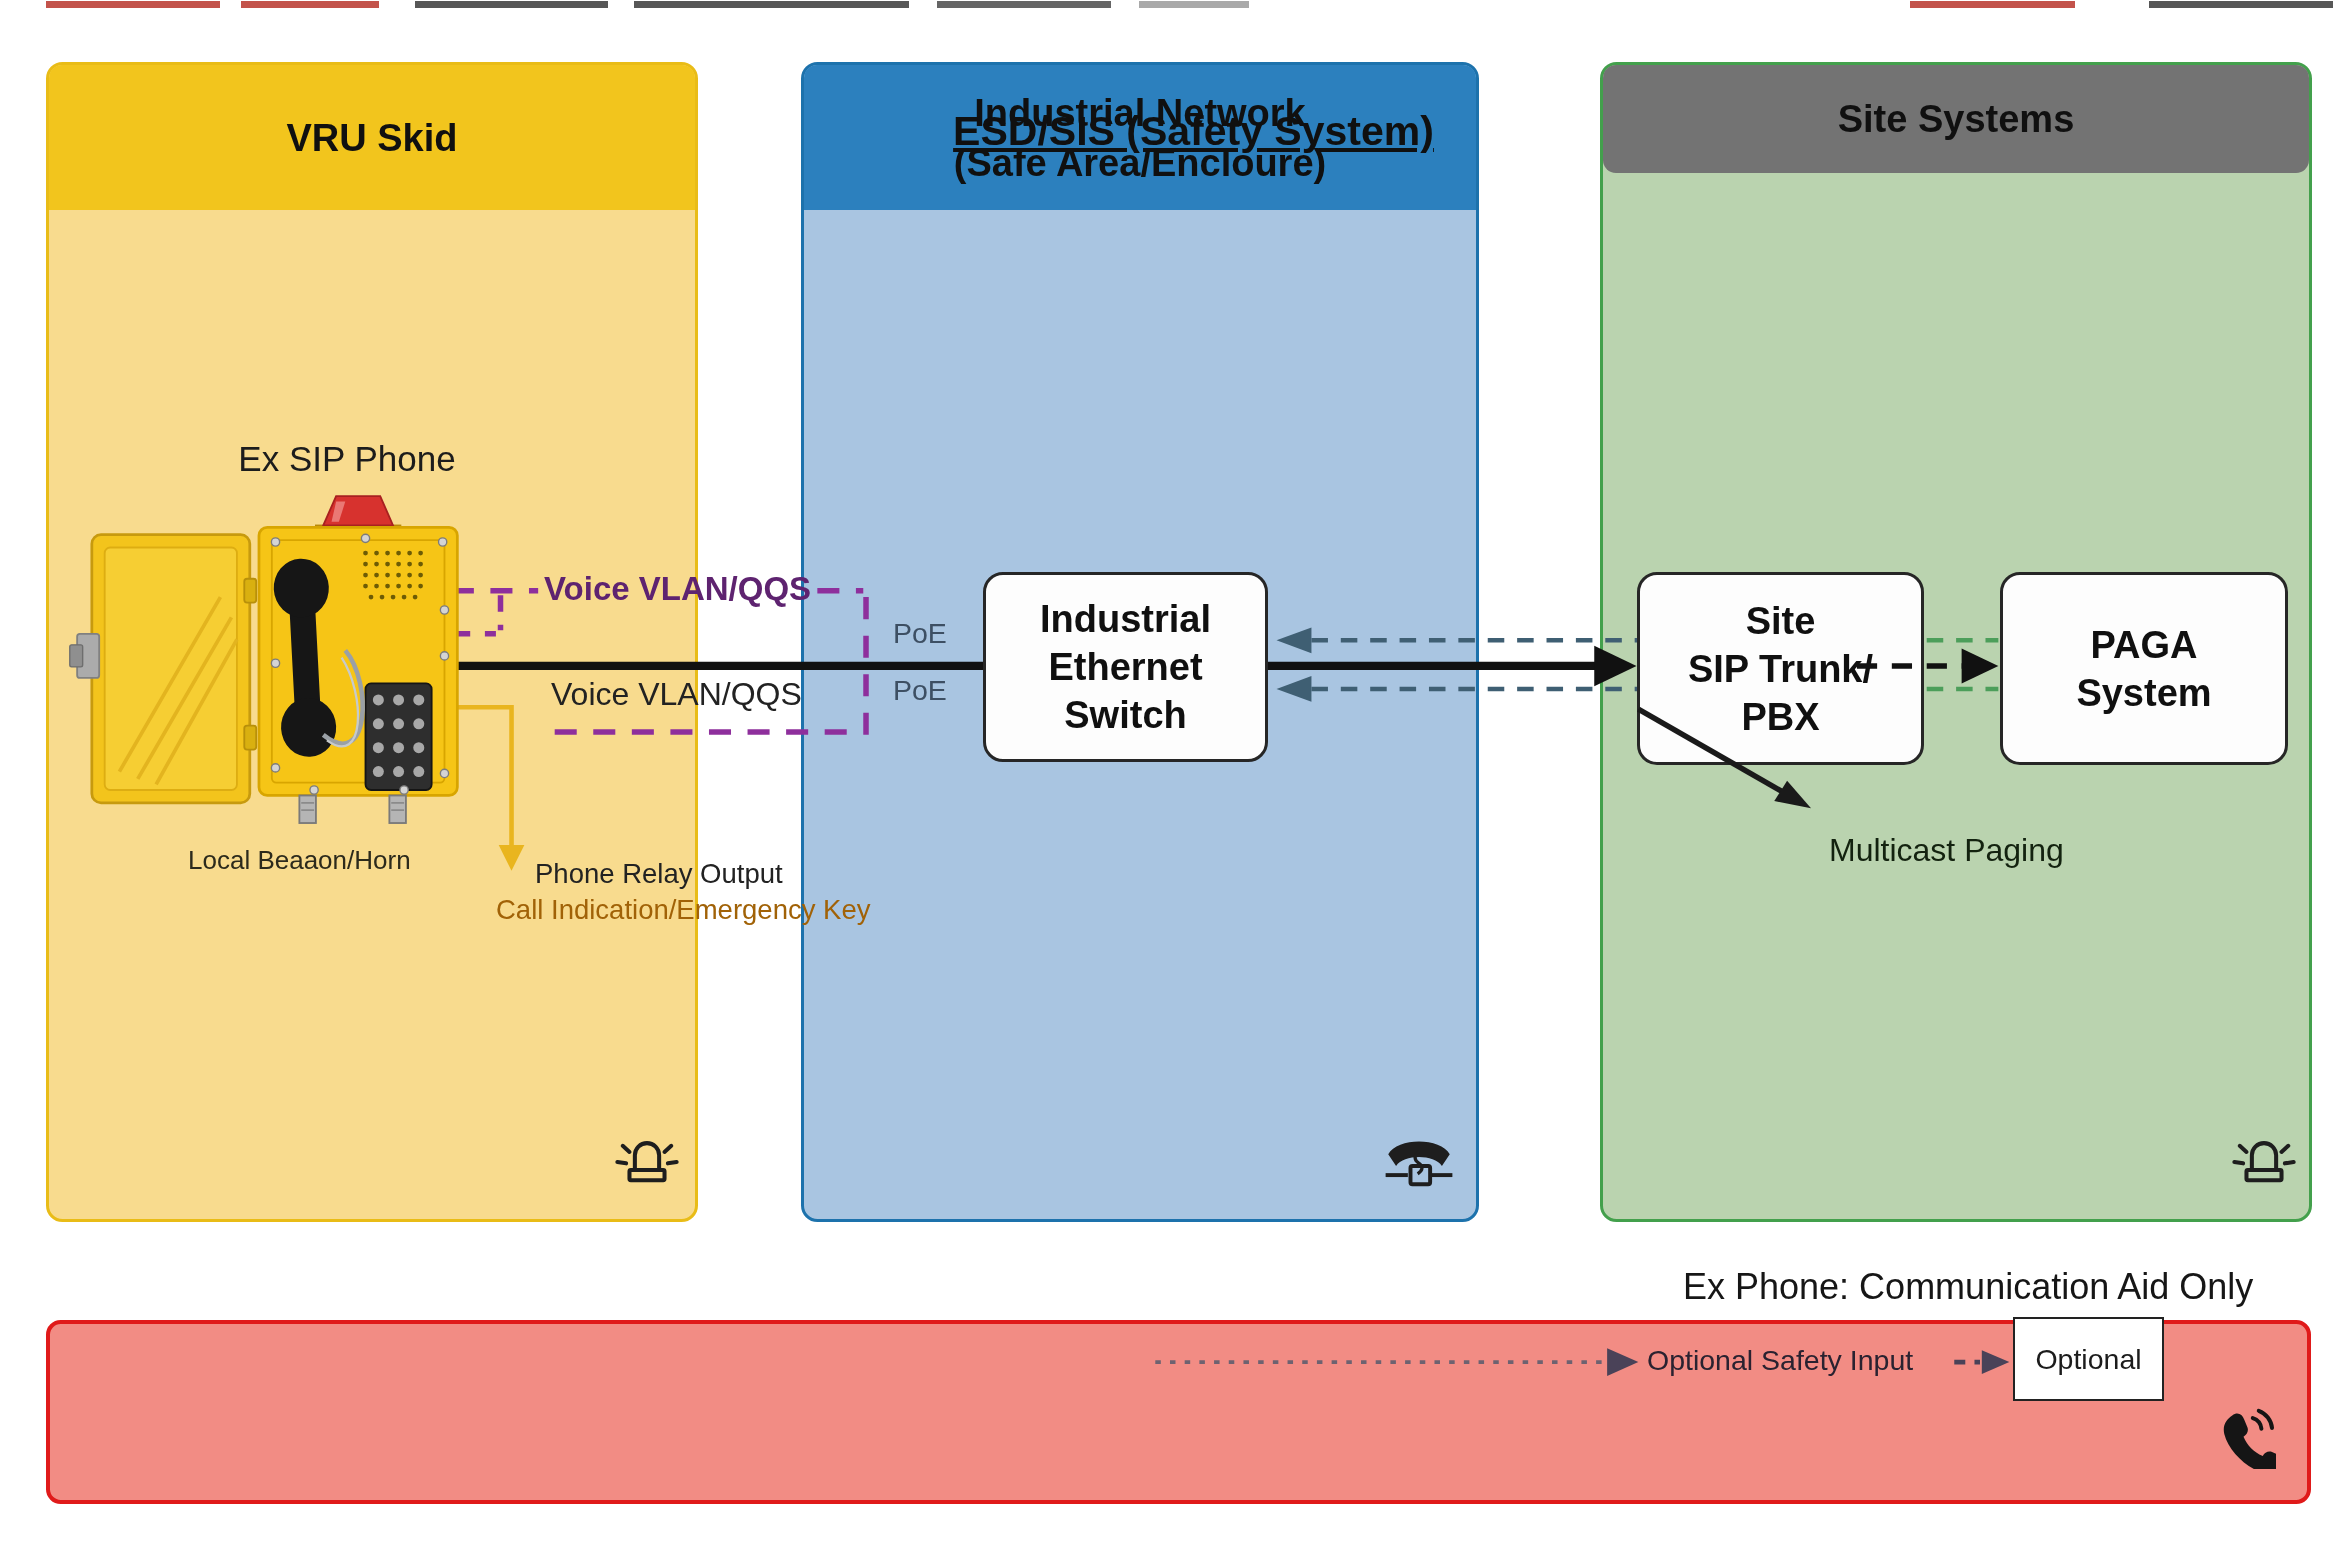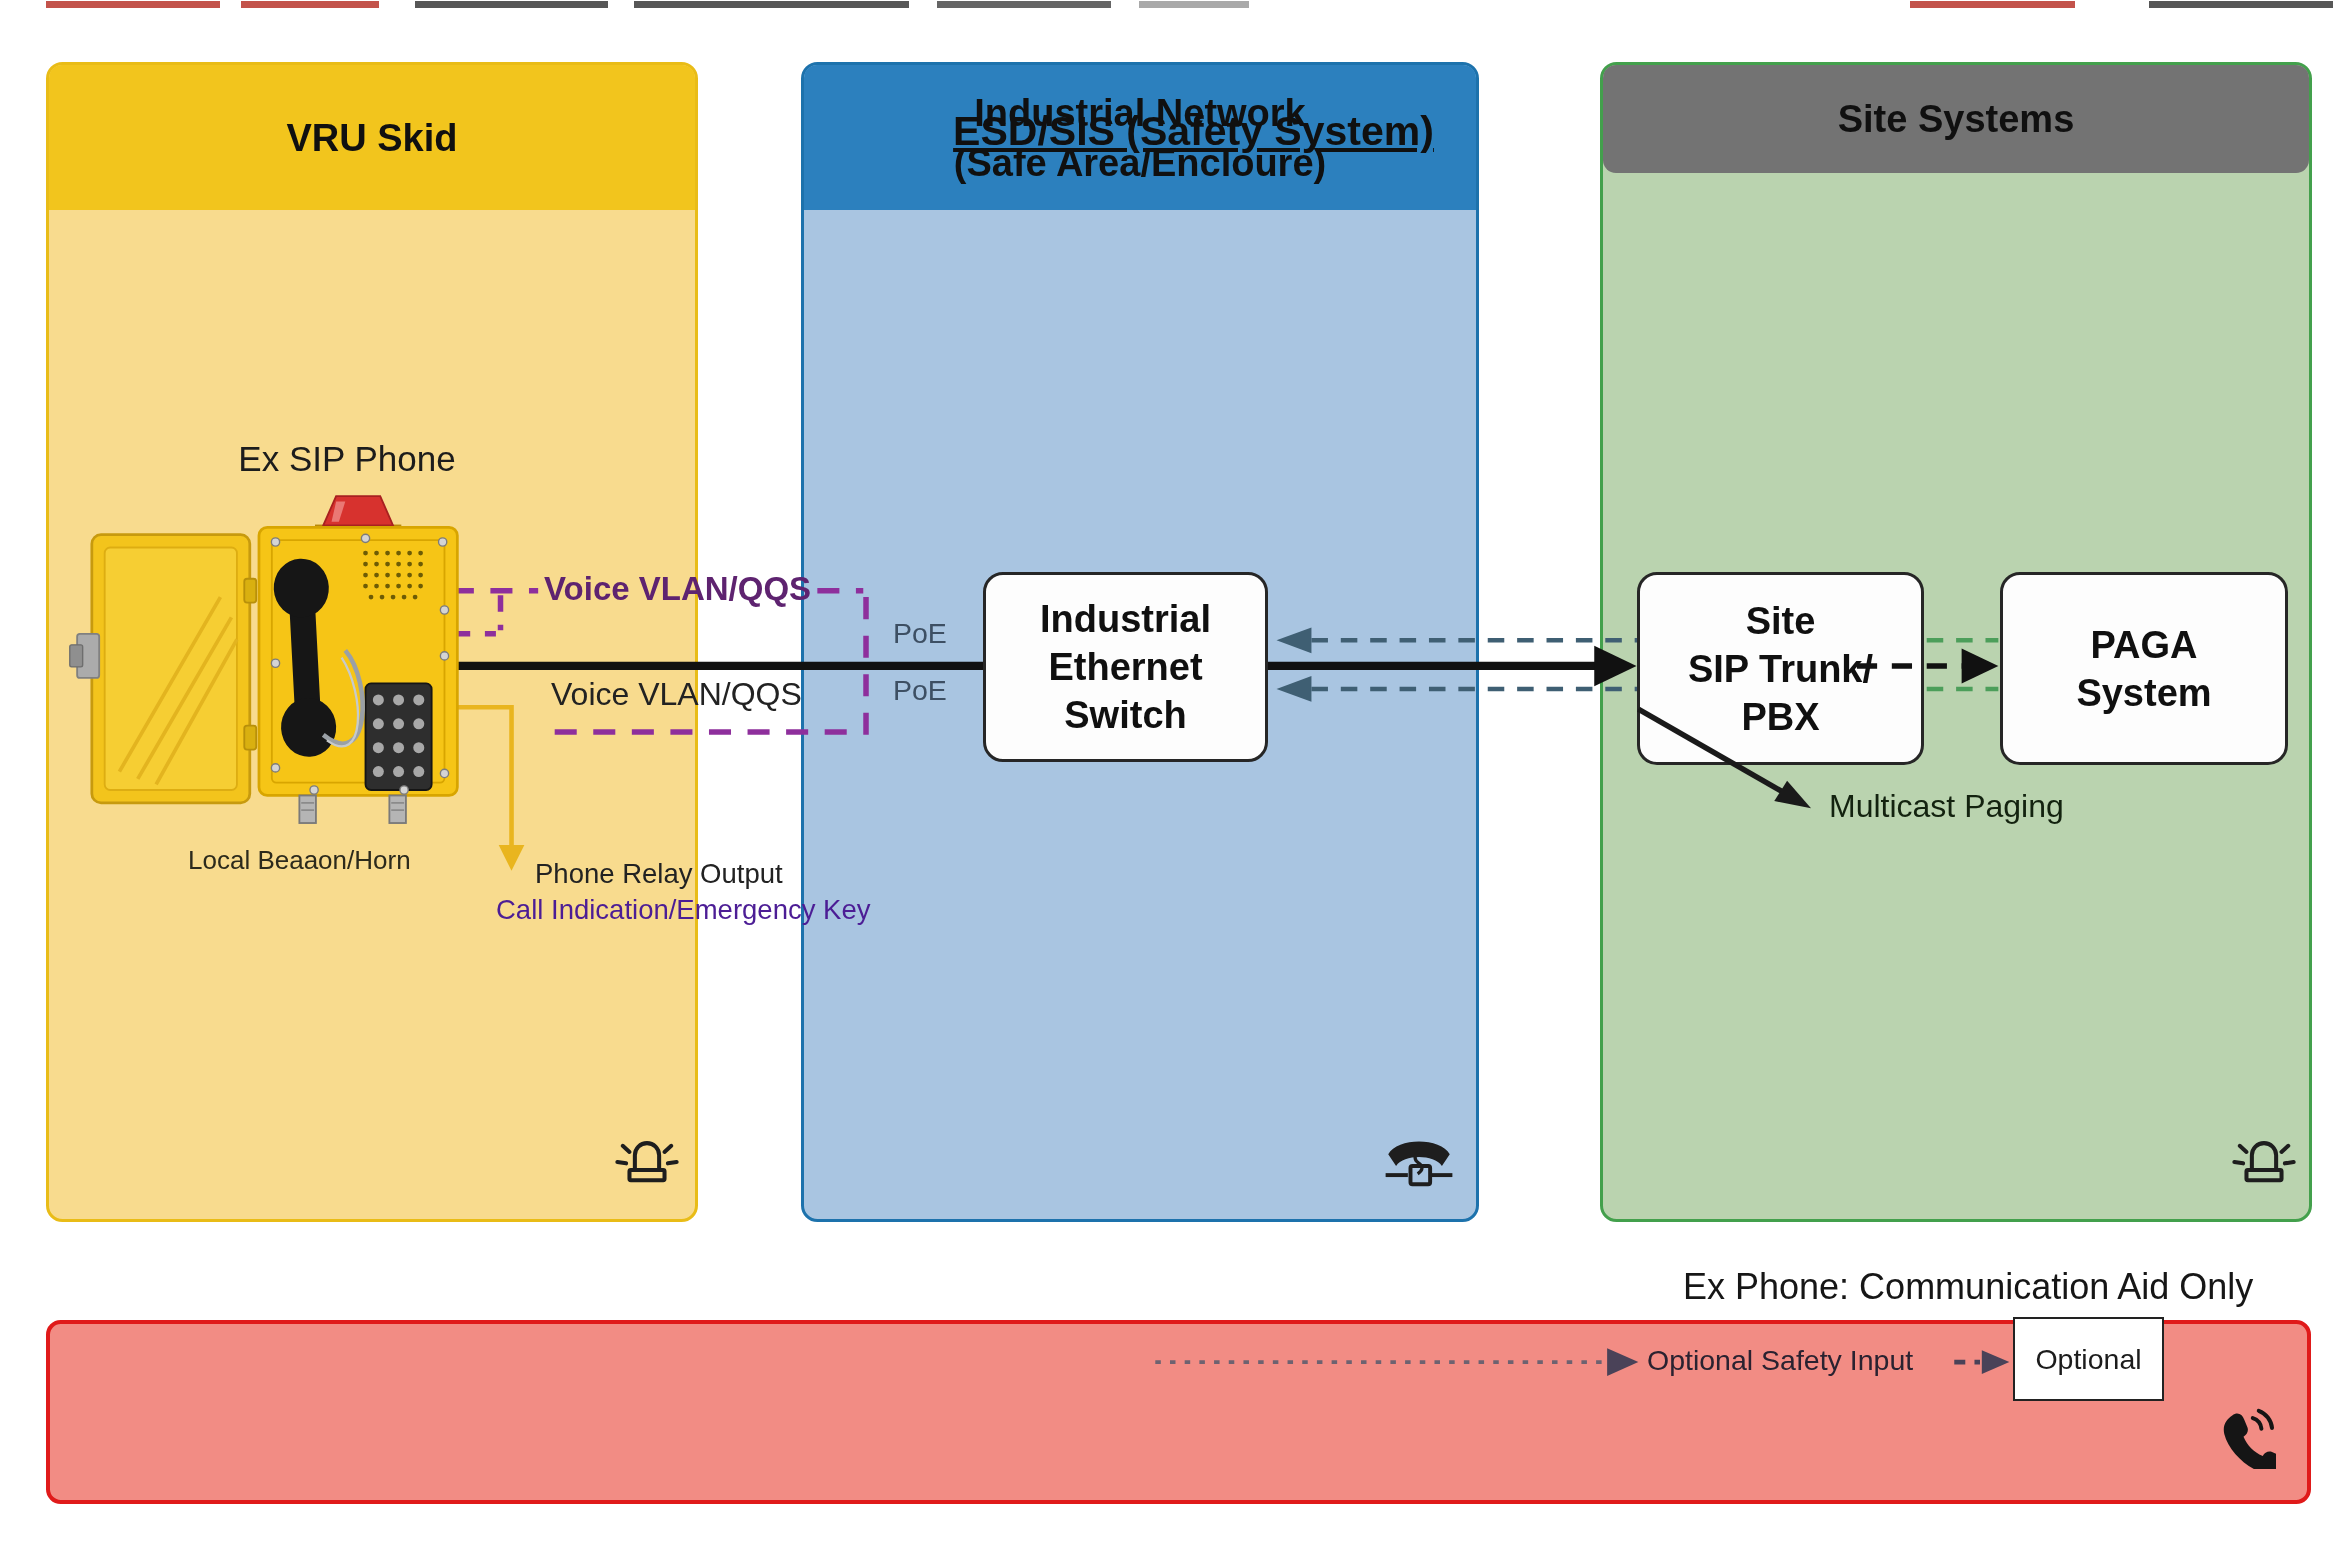--- a/index.html
+++ b/index.html
@@ -236,26 +236,26 @@
 
   <div class="lbl" style="left:191px;top:439px;width:312px;text-align:center;font-weight:normal;font-size:35px;">Ex SIP Phone</div>
 
   <div class="lbl" style="left:544px;top:570px;font-size:33px;font-weight:600;color:#5E2370;">Voice VLAN/QQS</div>
 
   <div class="lbl" style="left:551px;top:676px;font-size:32px;color:#222222;">Voice VLAN/QQS</div>
 
   <div class="lbl" style="left:893px;top:617px;font-size:28.5px;color:#3d4f63;">PoE</div>
   <div class="lbl" style="left:893px;top:674px;font-size:28.5px;color:#3d4f63;">PoE</div>
 
-  <div class="lbl" style="left:1829px;top:788px;font-size:32px;color:#13220f;">Multicast Paging</div>
+  <div class="lbl" style="left:1829px;top:832px;font-size:32px;color:#13220f;">Multicast Paging</div>
 
   <div class="lbl" style="left:188px;top:845px;font-size:26px;color:#2c2a1c;">Local Beaaon/Horn</div>
 
   <div class="lbl" style="left:535px;top:858px;font-size:27.5px;color:#222222;">Phone Relay Output</div>
-  <div class="lbl" style="left:496px;top:894px;font-size:27.5px;color:#4c1d95;">Call Indication/Emergency Key</div>
+  <div class="lbl" style="left:496px;top:894px;font-size:27.5px;color:#a16207;">Call Indication/Emergency Key</div>
 
   <svg class="corner-icon" style="left:613px;top:1131px;" width="68" height="62" viewBox="0 0 100 92">
     <g fill="none" stroke="#1e1e1e" stroke-width="6" stroke-linecap="round">
       <path d="M32 58 V36 a18 18 0 0 1 36 0 V58"></path>
       <rect x="24" y="58" width="52" height="15" rx="2"></rect>
       <path d="M14 22 L24 31"></path>
         <path d="M6 46 L19 48"></path>
       <path d="M86 22 L76 31"></path>
         <path d="M94 46 L81 48"></path>
     </g>

